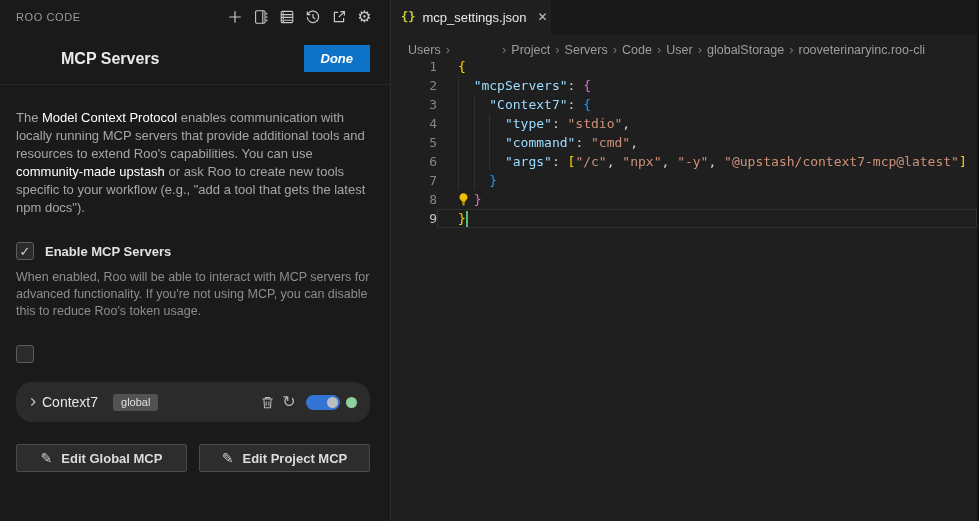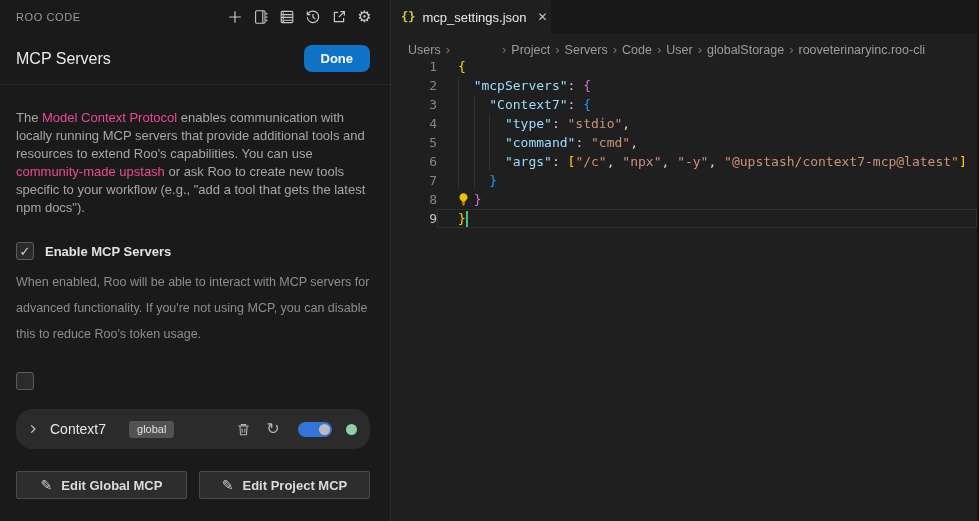--- a/index.html
+++ b/index.html
@@ -9,34 +9,34 @@
 
   
   .sidebar { width:391px; height:100%; background:#1a1a1a; border-right:1px solid #2b2b2b; display:flex; flex-direction:column; flex:none; }
   .side-row1 { height:33px; display:flex; align-items:center; justify-content:space-between; padding:0 14px 0 16px; }
   .brand { font-size:11px; letter-spacing:.6px; color:#9a9a9a; }
   .toolbar { display:flex; align-items:center; gap:3px; }
   .tbtn { width:23px; height:22px; display:flex; align-items:center; justify-content:center; color:#c8c8c8; cursor:pointer; border-radius:4px; }
   .tbtn svg { width:16px; height:16px; }
   .tbtn .uni { font-size:16px; line-height:1; }
   .side-row2 { display:flex; align-items:center; justify-content:space-between; padding:12px 20px 12px 16px; }
-  .page-title { font-size:16px; font-weight:normal; color:#eaeaea; }
-  .done-btn { background:#0e72c7; color:#ffffff; font-size:13px; font-weight:bold; border:none; border-radius:8px; padding:6px 17px; cursor:pointer; font-family:inherit; }
+  .page-title { font-size:16px; font-weight:bold; color:#eaeaea;margin-left:45px; }
+  .done-btn { background:#0e72c7; color:#ffffff; font-size:13px; font-weight:bold; border:none; border-radius:0; padding:6px 17px; cursor:pointer; font-family:inherit;font-style:italic; }
   .side-divider { height:1px; background:#262626; flex:none; }
   .side-content { padding:24px 20px 0 16px; flex:1; }
   .intro { font-size:13px; line-height:18px; color:#a6a6a6; }
-  .intro a { color:#ec4899; text-decoration:none; cursor:pointer; }
+  .intro a { color:#ffffff; text-decoration:none; cursor:pointer; }
   .opt-section { margin-top:25px; }
   .opt-row { display:flex; align-items:center; gap:11px; }
   .checkbox { width:18px; height:18px; border:1px solid #5c5c5c; border-radius:3px; background:#2b2b2b; display:flex; align-items:center; justify-content:center; cursor:pointer; flex:none; }
   .checkbox .check { color:#d2d2d2; font-size:13px; line-height:1; }
   .checkbox:not(.checked) .check { visibility:hidden; }
   .opt-label { font-size:13px; font-weight:bold; color:#e2e2e2; }
-  .opt-desc { margin-top:9px; font-size:12.5px; line-height:26px; color:#8d8d8d; }
-  .server-card { margin-top:19px; height:40px; background:#2b2b2b; border-radius:16px; display:flex; align-items:center; padding:0 13px 0 10px; gap:8px; }
+  .opt-desc { margin-top:9px; font-size:12.5px; line-height:17px; color:#8d8d8d; }
+  .server-card { margin-top:19px; height:40px; background:#2b2b2b; border-radius:16px; display:flex; align-items:center; padding:0 13px 0 10px; gap:0; }
   .chev { color:#cccccc; display:flex; cursor:pointer; }
   .chev svg { width:14px; height:14px; }
   .server-name { font-size:14px; color:#e6e6e6; margin-left:2px; }
   .scope-badge { background:#525252; color:#e0e0e0; font-size:11px; border-radius:3px; padding:2.5px 8px; margin-left:15px; }
   .card-spacer { flex:1; }
   .ibtn { color:#b5b5b5; display:flex; align-items:center; justify-content:center; width:22px; height:22px; cursor:pointer; }
   .ibtn svg { width:15px; height:15px; }
   .ibtn .uni { font-size:16px; line-height:1; }
   .toggle { width:34px; height:15px; border-radius:8px; background:#3a3a3a; position:relative; cursor:pointer; margin:0 6px; flex:none; }
   .toggle.on { background:#3374d4; }

